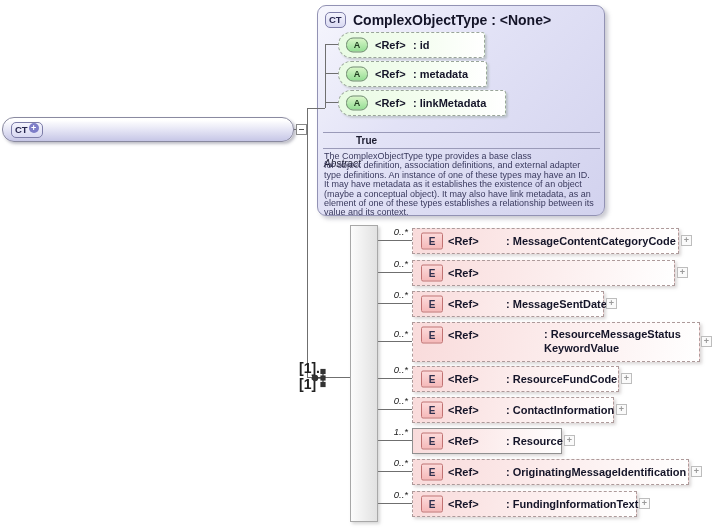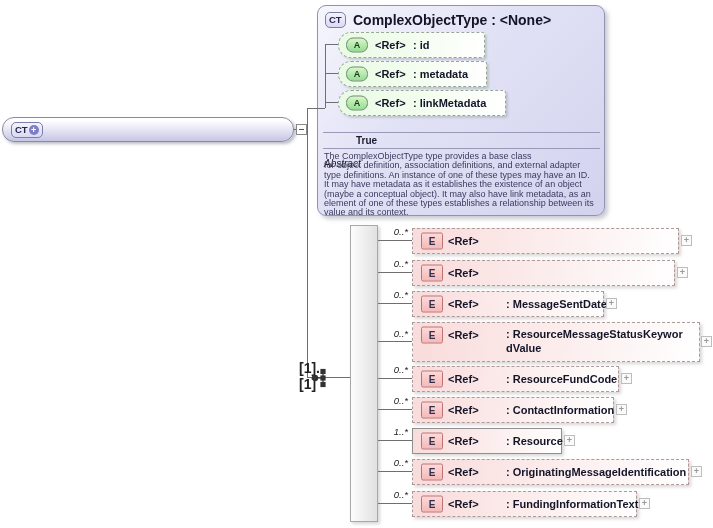--- a/index.html
+++ b/index.html
@@ -16,21 +16,21 @@
     border:1px solid #8a8aa0;border-radius:12px;
     background:linear-gradient(to bottom,#ffffff 10%,#e3e3f4 55%,#c6c6e6 100%);
     box-shadow:2px 2px 3px rgba(110,110,130,.45);
   }
   .main-type .lbl{position:absolute;left:40px;top:50%;transform:translateY(-50%);
     font-size:11.5px;font-weight:bold;white-space:nowrap;}
   .ct-badge{
     position:absolute;left:8px;top:50%;transform:translateY(-50%);
     height:14px;padding:0 3px;border:1px solid #7d7da8;border-radius:5px;
     background:linear-gradient(to bottom,#f4f4fd,#d9d9f2);
-    font-size:9.5px;font-weight:bold;color:#26264d;line-height:14px;display:inline-flex;align-items:center;gap:1px;
+    font-size:9.5px;font-weight:bold;color:#26264d;line-height:14px;display:inline-flex;align-items:flex-start;gap:1px;
   }
   .plus-circle{
     display:inline-block;width:10px;height:10px;border-radius:50%;
     background:#7d7dc8;color:#fff;font-size:9px;line-height:10px;text-align:center;font-weight:bold;
   }
   .collapse-handle{
     position:absolute;left:296px;top:124px;width:11px;height:11px;z-index:4;
     border:1px solid #888;background:#fff;box-sizing:border-box;
   }
   .collapse-handle::after{content:"";position:absolute;left:2px;right:2px;top:4px;border-top:1px solid #555;}
@@ -89,21 +89,21 @@
   .el-row.tall{height:38px;}
   .e-badge{
     position:absolute;left:8px;top:50%;transform:translateY(-50%);
     width:20px;height:15px;border:1px solid #c07272;border-radius:2px;
     background:linear-gradient(to bottom,#fcdada,#f5b9b9);
     font-size:10px;font-weight:bold;color:#30304e;text-align:center;line-height:15px;
   }
   .el-row .ref{position:absolute;left:35px;top:50%;transform:translateY(-50%);font-size:11px;font-weight:bold;}
   .el-row .ename{position:absolute;left:93px;top:50%;transform:translateY(-50%);font-size:11px;font-weight:bold;white-space:nowrap;}
   .el-row.tall .e-badge,.el-row.tall .ref{top:12px;}
-  .el-row.tall .ename{top:4px;transform:none;right:12px;white-space:normal;word-break:break-all;line-height:14px;}
+  .el-row.tall .ename{top:4px;transform:none;right:12px;white-space:normal;word-break:break-all;line-height:14px;margin-left:38px;}
   .card{position:absolute;width:30px;text-align:right;font-size:9.5px;font-style:italic;color:#222;z-index:3;}
   .plus-btn{
     position:absolute;width:11px;height:11px;z-index:3;box-sizing:border-box;
     border:1px solid #bdbdbd;background:#fafafa;color:#9a9a9a;
     font-size:9px;line-height:9px;text-align:center;font-weight:bold;
   }
 </style>
 </head>
 <body>
 
@@ -183,20 +183,21 @@
       <rect x="10" y="8" width="4" height="4"></rect>
       <rect x="10" y="14.5" width="4" height="4"></rect>
     </g>
   </svg>
   <div class="box group-bar"></div>
 
   <div class="card" style="left:378px;top:226px">0..*</div>
   <div class="el-row" style="top:228px;width:265px">
     <span class="e-badge">E</span>
     <span class="ref">&lt;Ref&gt;</span>
+    <span class="ename">: MessageContentCategoryCode</span>
   </div>
   <div class="plus-btn" style="left:681px;top:235px">+</div>
 
   <div class="card" style="left:378px;top:258px">0..*</div>
   <div class="el-row" style="top:260px;width:261px">
     <span class="e-badge">E</span>
     <span class="ref">&lt;Ref&gt;</span>
   </div>
   <div class="plus-btn" style="left:677px;top:267px">+</div>
 

